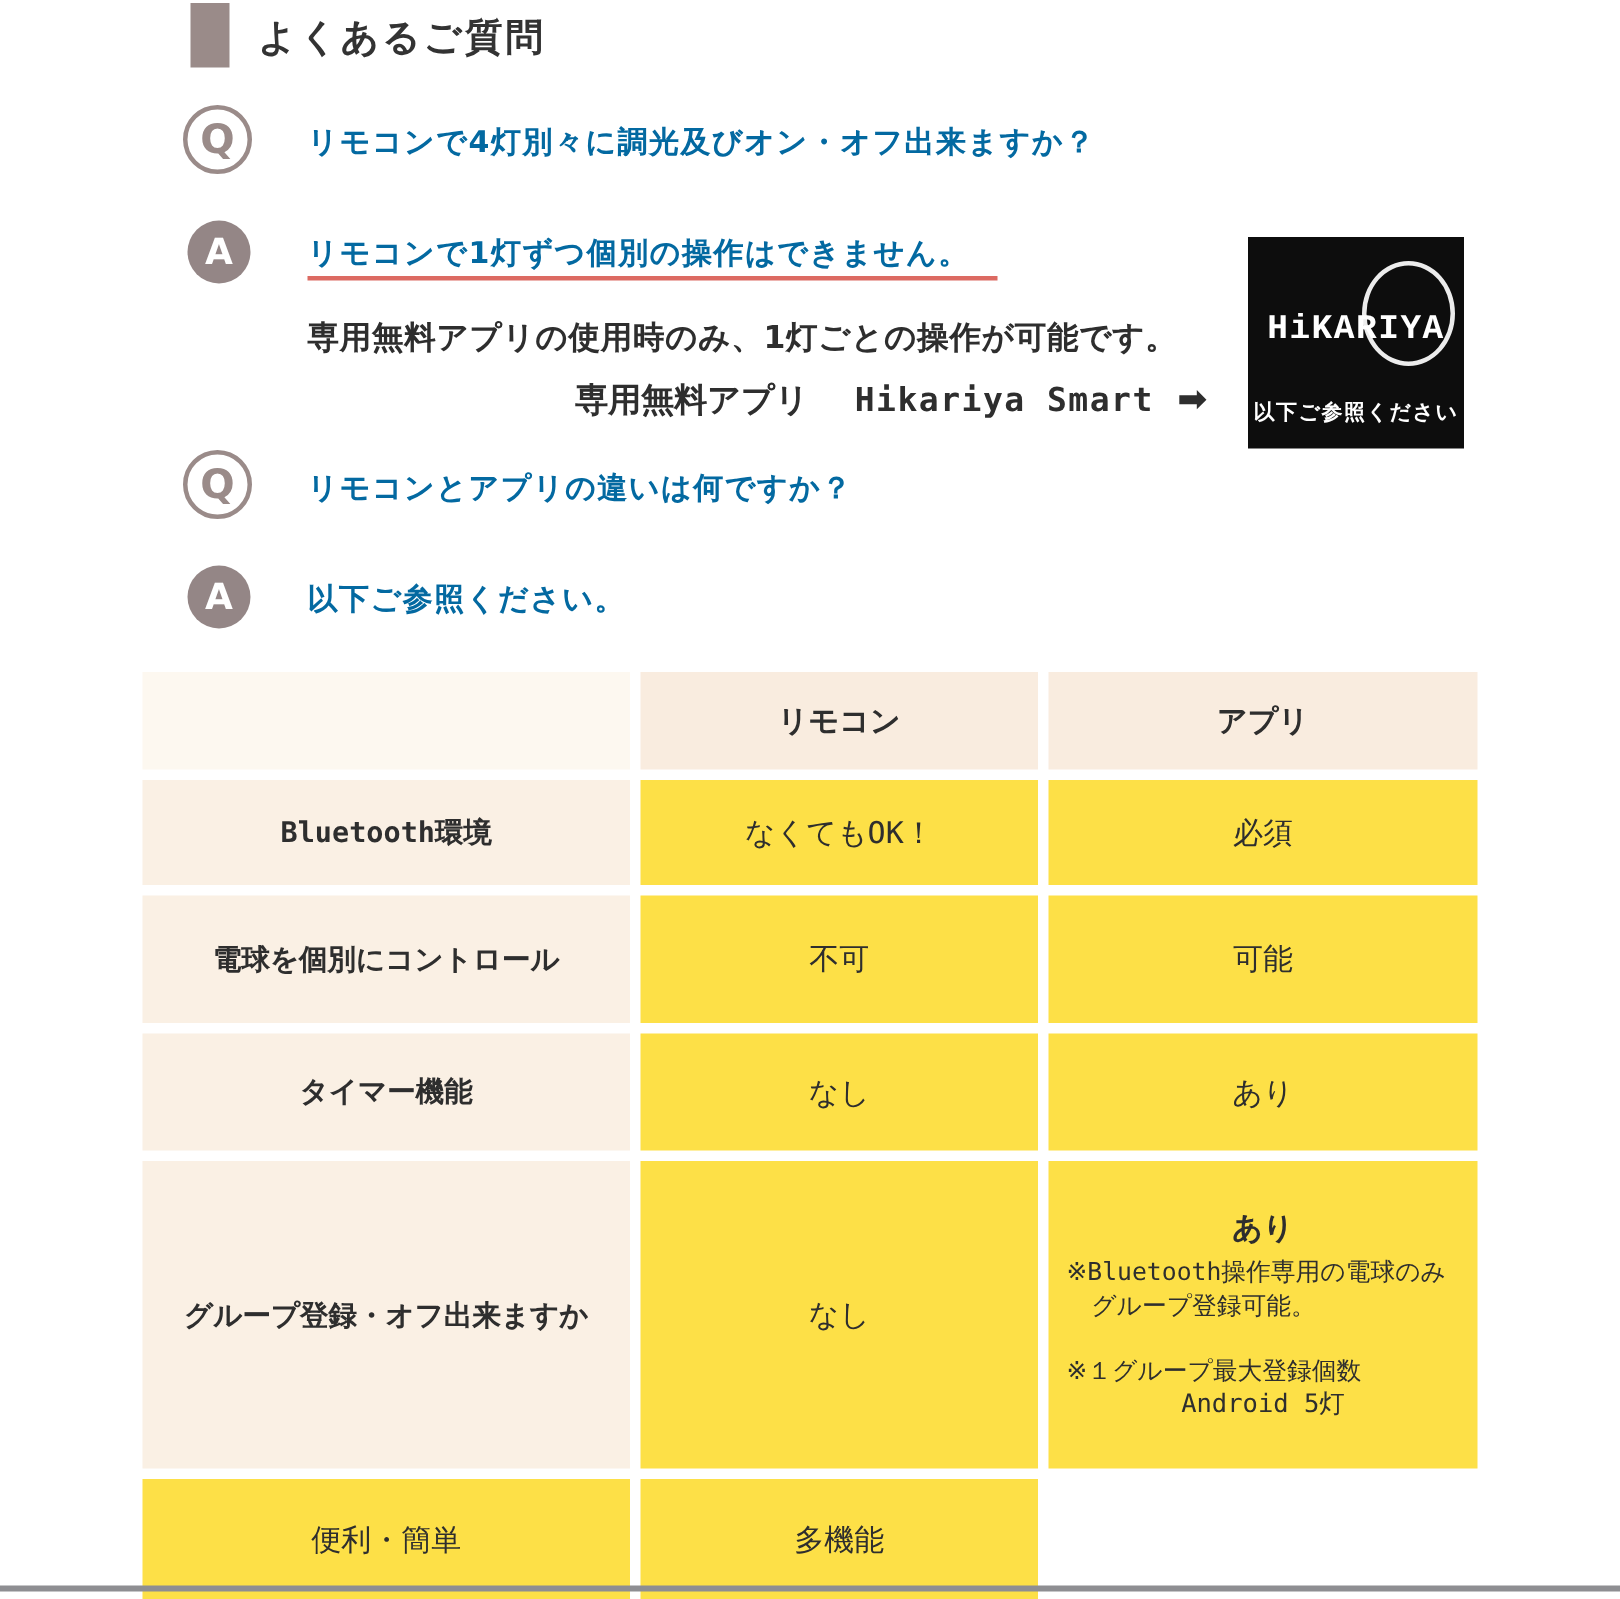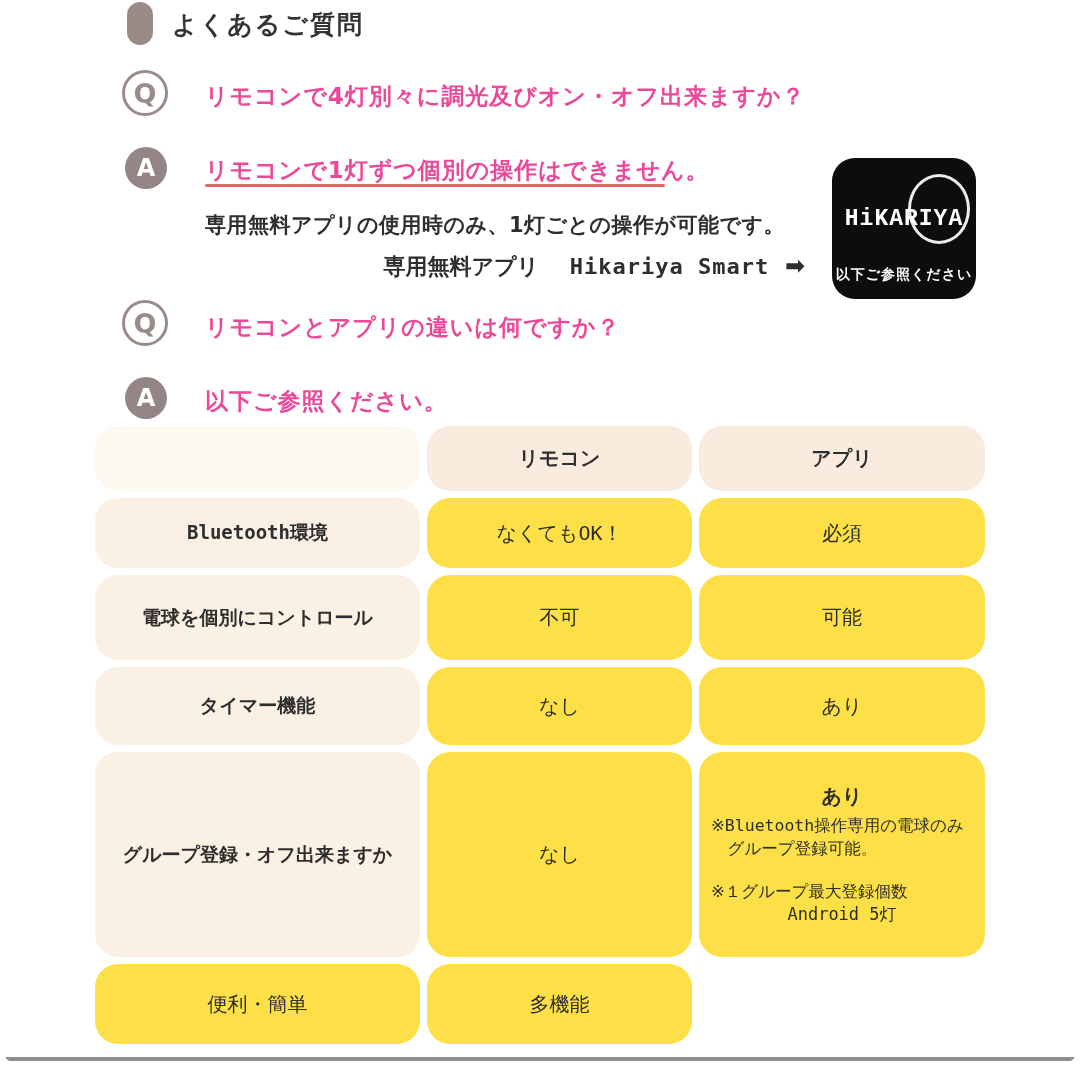--- a/index.html
+++ b/index.html
@@ -1,34 +1,34 @@
 <!DOCTYPE html>
 <html><head>
 <meta charset="utf-8">
 <style>
-  * { margin:0; padding:0; box-sizing:border-box;border-radius:23px; }
+  * { margin:0; padding:0; box-sizing:border-box; }
   html,body { background:#ffffff; }
   body { font-family:"DejaVu Sans","Liberation Sans",sans-serif; color:#2e2e2e; }
   .canvas { position:relative; width:1080px; height:1066px; background:#ffffff; overflow:hidden; }
 
   
   .title-bar { position:absolute; left:127px; top:2px; width:26px; height:43px; background:#9a8b89; }
   .page-title { position:absolute; left:172px; top:8px; font-size:25px; font-weight:700; letter-spacing:2px; color:#333; }
 
   
   .q-icon { position:absolute; width:46px; height:46px; border:3px solid #9a8b89; border-radius:50%;
             display:flex; align-items:center; justify-content:center; font-size:27px; font-weight:600; color:#9a8b89; }
   .a-icon { position:absolute; width:42px; height:42px; background:#948686; border-radius:50%;
             display:flex; align-items:center; justify-content:center; font-size:24px; font-weight:700; color:#ffffff; }
   .q1-icon { left:122px; top:70px; }
   .a1-icon { left:125px; top:147px; }
   .q2-icon { left:122px; top:300px; }
   .a2-icon { left:125px; top:377px; }
 
-  .qa-text { position:absolute; font-size:23px; font-weight:600; letter-spacing:1px; color:#ec4899; white-space:nowrap; }
+  .qa-text { position:absolute; font-size:20px; font-weight:600; letter-spacing:1px; color:#0369a1; white-space:nowrap; }
   .q1-text { left:205px; top:81px; }
   .a1-text { left:205px; top:155px; }
   .q2-text { left:205px; top:312px; }
   .a2-text { left:205px; top:386px; }
   .red-underline { position:absolute; left:205px; top:184px; width:460px; height:3px; background:#dc6a62; }
 
   .detail-text { position:absolute; left:205px; top:211px; font-size:21px; font-weight:600; letter-spacing:0.5px; white-space:nowrap; }
   .app-line { position:absolute; left:205px; top:252px; width:600px; text-align:right; font-size:22px; font-weight:600; white-space:nowrap; }
   .app-line .mono { font-family:"DejaVu Sans Mono","Liberation Mono",monospace; font-weight:700; letter-spacing:1px; }
   .app-line .arrow { font-weight:700; font-size:24px; margin-left:8px; }
@@ -37,21 +37,21 @@
   .logo { position:absolute; left:832px; top:158px; width:144px; height:141px; background:#0d0d0d; }
   .logo-brand { position:absolute; left:0; right:0; top:48px; text-align:center; color:#fff;
                 font-size:23px; font-weight:600; letter-spacing:1px;font-family:Liberation Mono, monospace; }
   .logo-circle { position:absolute; left:76px; top:16px; width:62px; height:70px;
                  border:3px solid #ffffff; border-radius:50%; opacity:0.92; }
   .logo-sub { position:absolute; left:0; right:0; top:108px; text-align:center; color:#fff;
               font-size:14px; font-weight:600; letter-spacing:1px;
               font-family:"DejaVu Sans Mono","DejaVu Sans",monospace; }
 
   
-  .qa-table { position:absolute; left:95px; top:426px; width:890px; display:grid;
+  .qa-table { position:absolute; left:95px; top:448px; width:890px; display:grid;
               grid-template-columns:325px 265px 1fr;
               grid-template-rows:65px 70px 85px 78px 205px 80px;
               gap:7px; background:#ffffff; }
   .cell { display:flex; align-items:center; justify-content:center; text-align:center; }
   .cell.head-empty { background:#fdf8f0; }
   .cell.head { background:#f9ecdf; font-size:20px; font-weight:700; }
   .cell.label { background:#faf0e4; font-size:19px; font-weight:700;
                 font-family:"DejaVu Sans Mono","DejaVu Sans",sans-serif; }
   .cell.value { background:#fde047; font-size:20px; font-weight:500;
                 font-family:"DejaVu Sans Mono","DejaVu Sans",sans-serif; }

